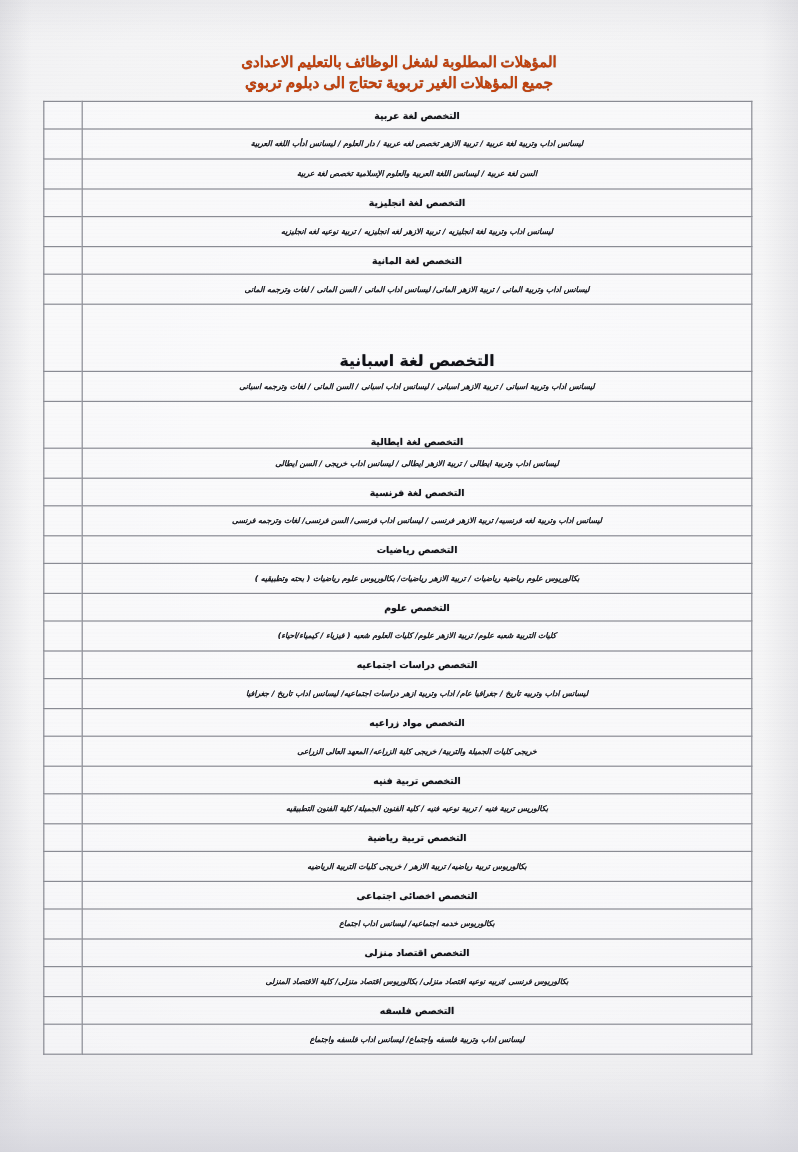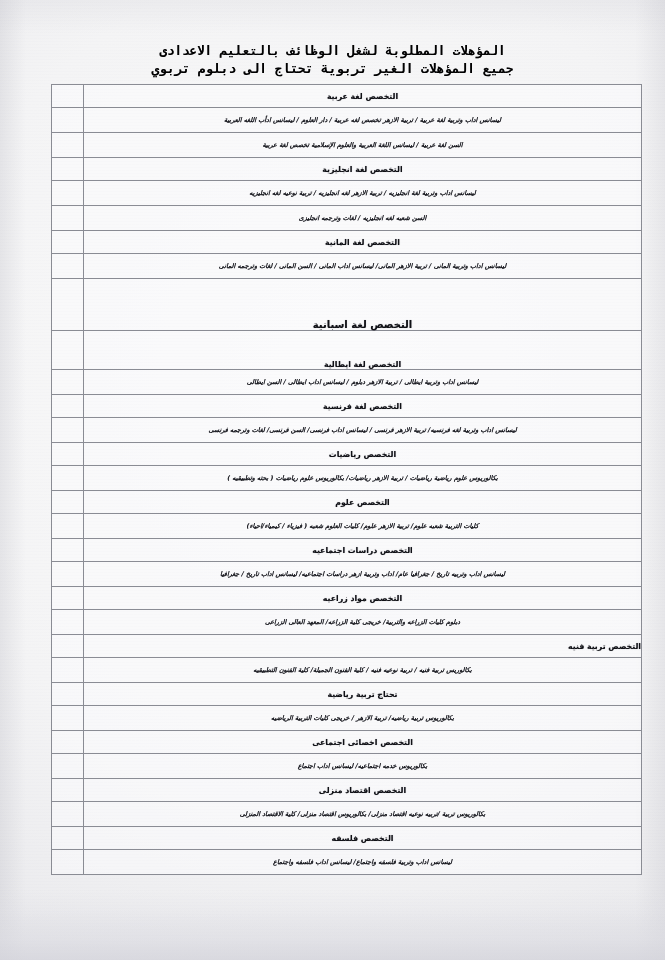--- a/index.html
+++ b/index.html
@@ -47,34 +47,34 @@
   #doc-heading {
     position: absolute;
     top: 44px;
     left: 0;
     width: 665px;
     text-align: center;
     line-height: 1.38;
   }
   #doc-heading .hline {
     display: block;
-    font-family: Liberation Mono, monospace;
+    font-family: Liberation Serif, serif;
     font-size: 12.5px;
     font-weight: 700;
-    color: #000000;
+    color: #c2410c;
     letter-spacing: .1px;
     text-shadow: 0 0 .6px rgba(40,40,48,.55);
   }
   #doc-heading .hline.second { font-size: 12.8px; }
 
   
   #qual-table {
     position: absolute;
     top: 84px;
-    left: 51px;
+    left: 36px;
     width: 590px;
     border-collapse: collapse;
     table-layout: fixed;
     background: transparent;
   }
   #qual-table td {
     border: 1px solid #8a8c94;
     padding: 0;
     vertical-align: middle;
     background: rgba(252,252,253,0.55);
@@ -176,53 +176,53 @@
             <span class="spec-text" style="font-size: 7.8px;">التخصص لغة انجليزية</span>
           </td>
           <td class="cell-spacer"></td>
         </tr>
         <tr class="row-qual">
           <td class="qual-cell">
             <span class="qual-text" style="font-size: 6.4px;">ليسانس اداب وتربية لغة انجليزيه / تربية الازهر لغه انجليزيه / تربية نوعيه لغه انجليزيه</span>
           </td>
           <td class="cell-spacer"></td>
         </tr>
-        <tr class="row-qual">
-          <td class="qual-cell">
-            <span class="qual-text" style="font-size: 6.4px;">السن شعبه لغه انجليزيه / لغات وترجمه انجليزى</span>
-          </td>
-          <td class="cell-spacer"></td>
-        </tr>
         <tr class="row-spec">
           <td class="spec-cell">
             <span class="spec-text" style="font-size: 7.8px;">التخصص لغة المانية</span>
           </td>
           <td class="cell-spacer"></td>
         </tr>
         <tr class="row-qual">
           <td class="qual-cell">
             <span class="qual-text" style="font-size: 6.4px;">ليسانس اداب وتربية المانى / تربية الازهر المانى/ ليسانس اداب المانى / السن المانى / لغات وترجمه المانى</span>
           </td>
           <td class="cell-spacer"></td>
         </tr>
         <tr class="row-spec">
           <td class="spec-cell">
-            <span class="spec-text" style="font-size: 10px; margin-top: 40px;">التخصص لغة اسبانية</span>
+            <span class="spec-text" style="font-size: 13px; margin-top: 40px;">التخصص لغة اسبانية</span>
+          </td>
+          <td class="cell-spacer"></td>
+        </tr>
+        <tr class="row-qual">
+          <td class="qual-cell">
+            <span class="qual-text" style="font-size: 6.4px;">ليسانس اداب وتربية اسبانى / تربية الازهر اسبانى / ليسانس اداب اسبانى / السن المانى / لغات وترجمه اسبانى</span>
           </td>
           <td class="cell-spacer"></td>
         </tr>
         <tr class="row-spec">
           <td class="spec-cell">
             <span class="spec-text" style="font-size: 7.8px; margin-top: 29px;">التخصص لغة ايطالية</span>
           </td>
           <td class="cell-spacer"></td>
         </tr>
         <tr class="row-qual">
           <td class="qual-cell">
-            <span class="qual-text" style="font-size: 6.4px;">ليسانس اداب وتربية ايطالى / تربية الازهر دبلوم / ليسانس اداب ايطالى / السن ايطالى</span>
+            <span class="qual-text" style="font-size: 6.4px;">ليسانس اداب وتربية ايطالى / تربية الازهر ايطالى / ليسانس اداب خريجى / السن ايطالى</span>
           </td>
           <td class="cell-spacer"></td>
         </tr>
         <tr class="row-spec">
           <td class="spec-cell">
             <span class="spec-text" style="font-size: 7.8px;">التخصص لغة فرنسية</span>
           </td>
           <td class="cell-spacer"></td>
         </tr>
         <tr class="row-qual">
@@ -268,39 +268,39 @@
           <td class="cell-spacer"></td>
         </tr>
         <tr class="row-spec">
           <td class="spec-cell">
             <span class="spec-text" style="font-size: 7.8px;">التخصص مواد زراعيه</span>
           </td>
           <td class="cell-spacer"></td>
         </tr>
         <tr class="row-qual">
           <td class="qual-cell">
-            <span class="qual-text" style="font-size: 6.4px;">دبلوم كليات الزراعه والتربية/ خريجى كلية الزراعه/ المعهد العالى الزراعى</span>
-          </td>
-          <td class="cell-spacer"></td>
-        </tr>
-        <tr class="row-spec">
-          <td class="spec-cell">
-            <span class="spec-text" style="font-size: 7.8px; text-align: right;">التخصص تربية فنيه</span>
+            <span class="qual-text" style="font-size: 6.4px;">خريجى كليات الجميلة والتربية/ خريجى كلية الزراعه/ المعهد العالى الزراعى</span>
+          </td>
+          <td class="cell-spacer"></td>
+        </tr>
+        <tr class="row-spec">
+          <td class="spec-cell">
+            <span class="spec-text" style="font-size: 7.8px;">التخصص تربية فنيه</span>
           </td>
           <td class="cell-spacer"></td>
         </tr>
         <tr class="row-qual">
           <td class="qual-cell">
             <span class="qual-text" style="font-size: 6.4px;">بكالوريس تربية فنيه / تربية نوعيه فنيه  / كلية الفنون الجميلة/ كلية الفنون التطبيقيه</span>
           </td>
           <td class="cell-spacer"></td>
         </tr>
         <tr class="row-spec">
           <td class="spec-cell">
-            <span class="spec-text" style="font-size: 7.8px;">تحتاج تربية رياضية</span>
+            <span class="spec-text" style="font-size: 7.8px;">التخصص تربية رياضية</span>
           </td>
           <td class="cell-spacer"></td>
         </tr>
         <tr class="row-qual">
           <td class="qual-cell">
             <span class="qual-text" style="font-size: 6.4px;">بكالوريوس تربية رياضيه/ تربية الازهر / خريجى كليات التربية الرياضيه</span>
           </td>
           <td class="cell-spacer"></td>
         </tr>
         <tr class="row-spec">
@@ -316,21 +316,21 @@
           <td class="cell-spacer"></td>
         </tr>
         <tr class="row-spec">
           <td class="spec-cell">
             <span class="spec-text" style="font-size: 7.8px;">التخصص اقتصاد منزلى</span>
           </td>
           <td class="cell-spacer"></td>
         </tr>
         <tr class="row-qual">
           <td class="qual-cell">
-            <span class="qual-text" style="font-size: 6.4px;">بكالوريوس تربية /تربيه نوعيه اقتصاد منزلى/ بكالوريوس اقتصاد منزلى/ كلية الاقتصاد المنزلى</span>
+            <span class="qual-text" style="font-size: 6.4px;">بكالوريوس فرنسى /تربيه نوعيه اقتصاد منزلى/ بكالوريوس اقتصاد منزلى/ كلية الاقتصاد المنزلى</span>
           </td>
           <td class="cell-spacer"></td>
         </tr>
         <tr class="row-spec">
           <td class="spec-cell">
             <span class="spec-text" style="font-size: 7.8px;">التخصص فلسفه</span>
           </td>
           <td class="cell-spacer"></td>
         </tr>
         <tr class="row-qual">

